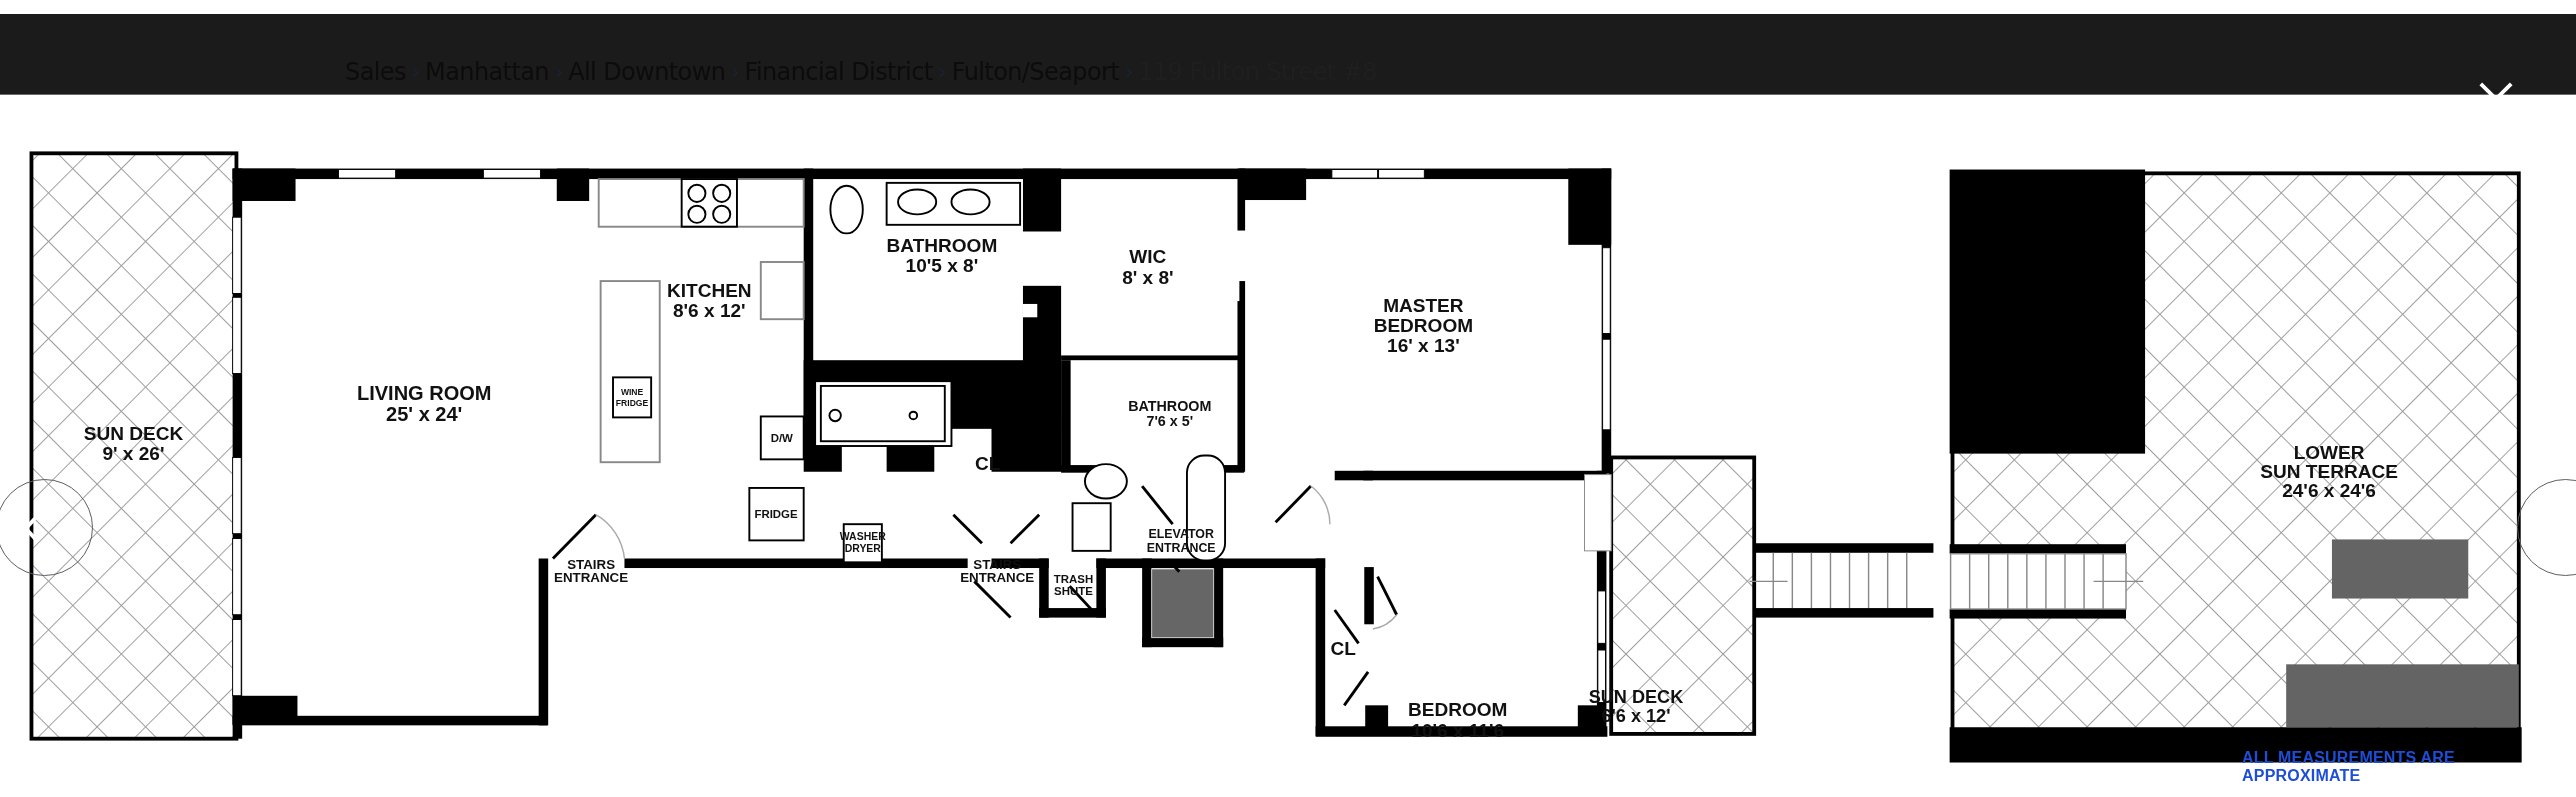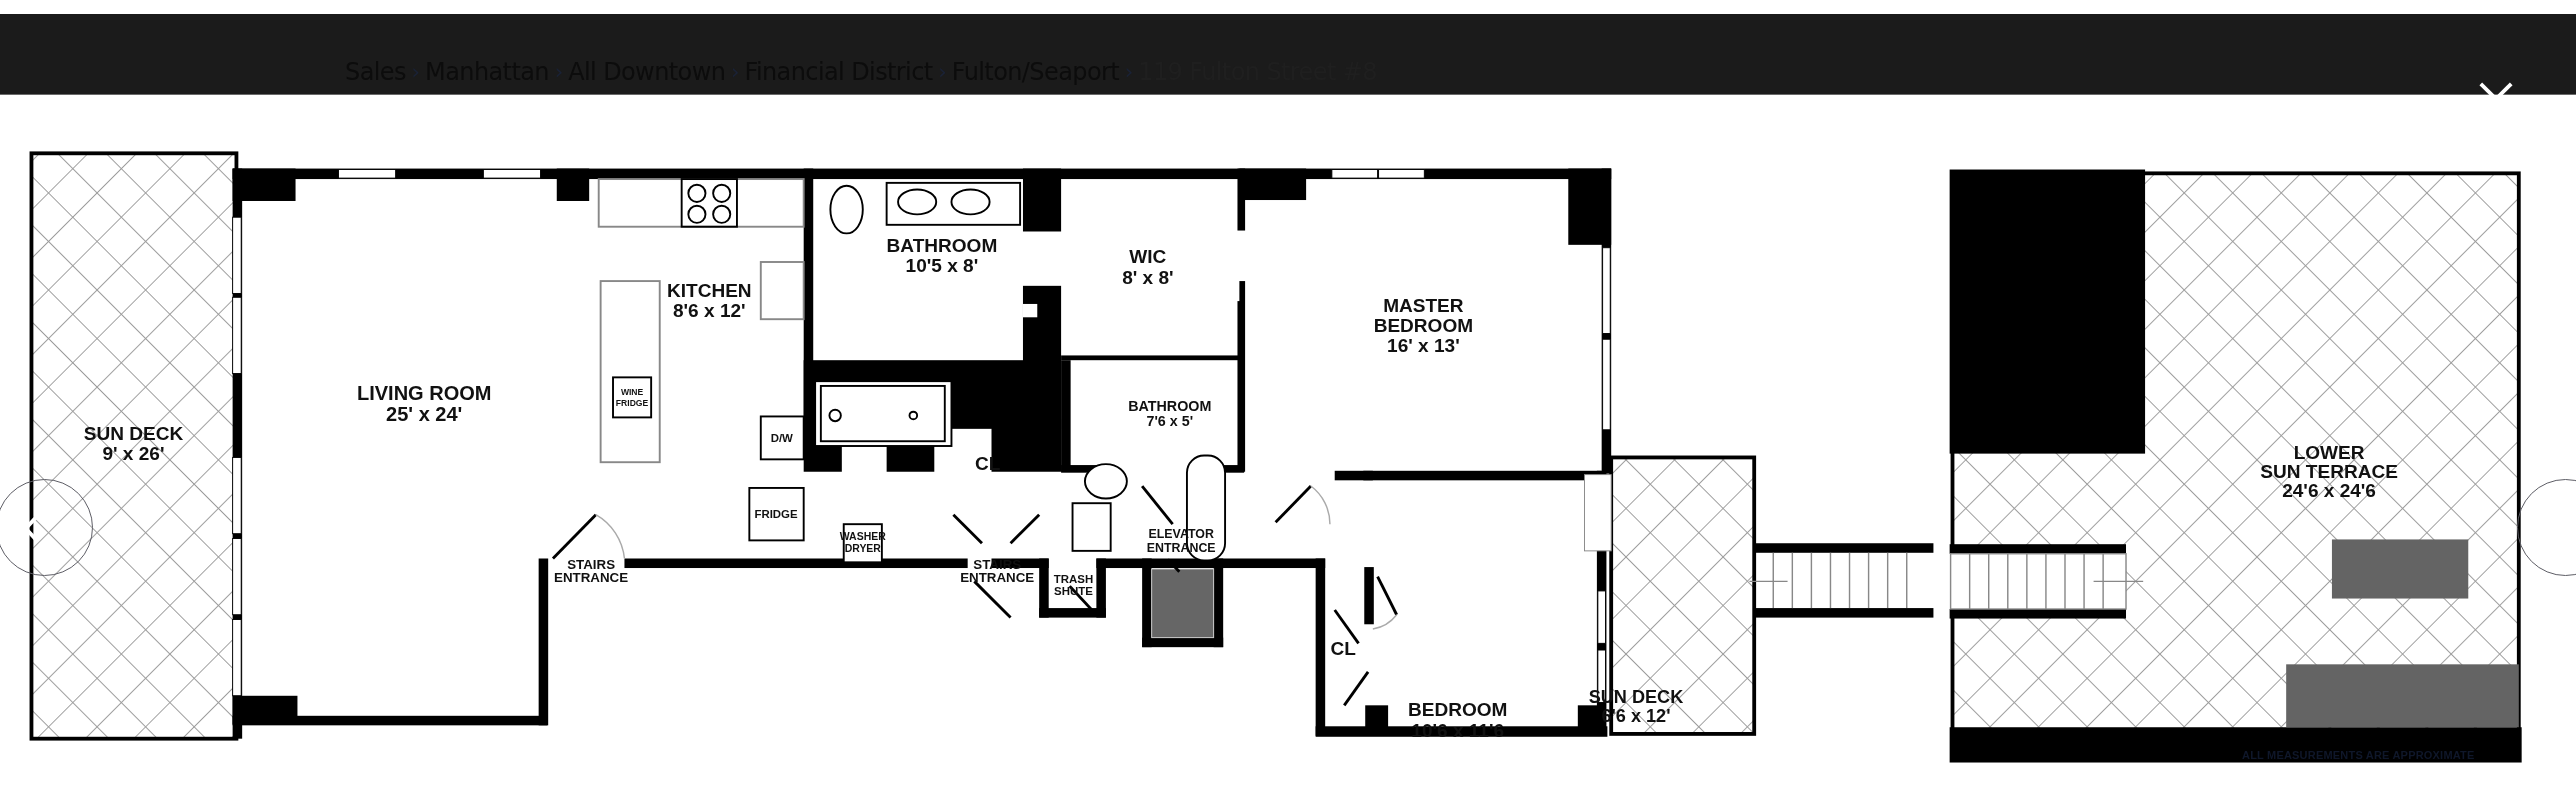--- a/index.html
+++ b/index.html
@@ -27,21 +27,21 @@
     border: 1.9px solid #5e5e66; box-sizing: border-box; cursor: pointer; background: transparent;
   }
   .nav-prev { left: -3.8px; top: 384px; }
   .nav-next { left: 2517px; top: 384px; }
   .nav-circle .chev { position: absolute; top: 34px; width: 19px; height: 29px; }
   .nav-prev .chev { left: 25px; }
   .nav-next .chev { left: 44px; }
   .room-label { font-family: "Liberation Sans", sans-serif; font-weight: bold; fill: #111; text-anchor: middle; }
   .disclaimer {
     position: absolute; left: 2242px; top: 654px; font-family: "Liberation Sans", sans-serif;
-    font-weight: bold; font-size: 11px; color: #0f172a; letter-spacing: 0.2px;
+    font-weight: bold; font-size: 16px; color: #1d4ed8; letter-spacing: 0.2px;
   }
 </style>
 </head>
 <body>
 
 <div class="topbar"></div>
 
 <nav class="breadcrumb">
   <a class="crumb">Sales</a>
   <span class="sep">›</span>

